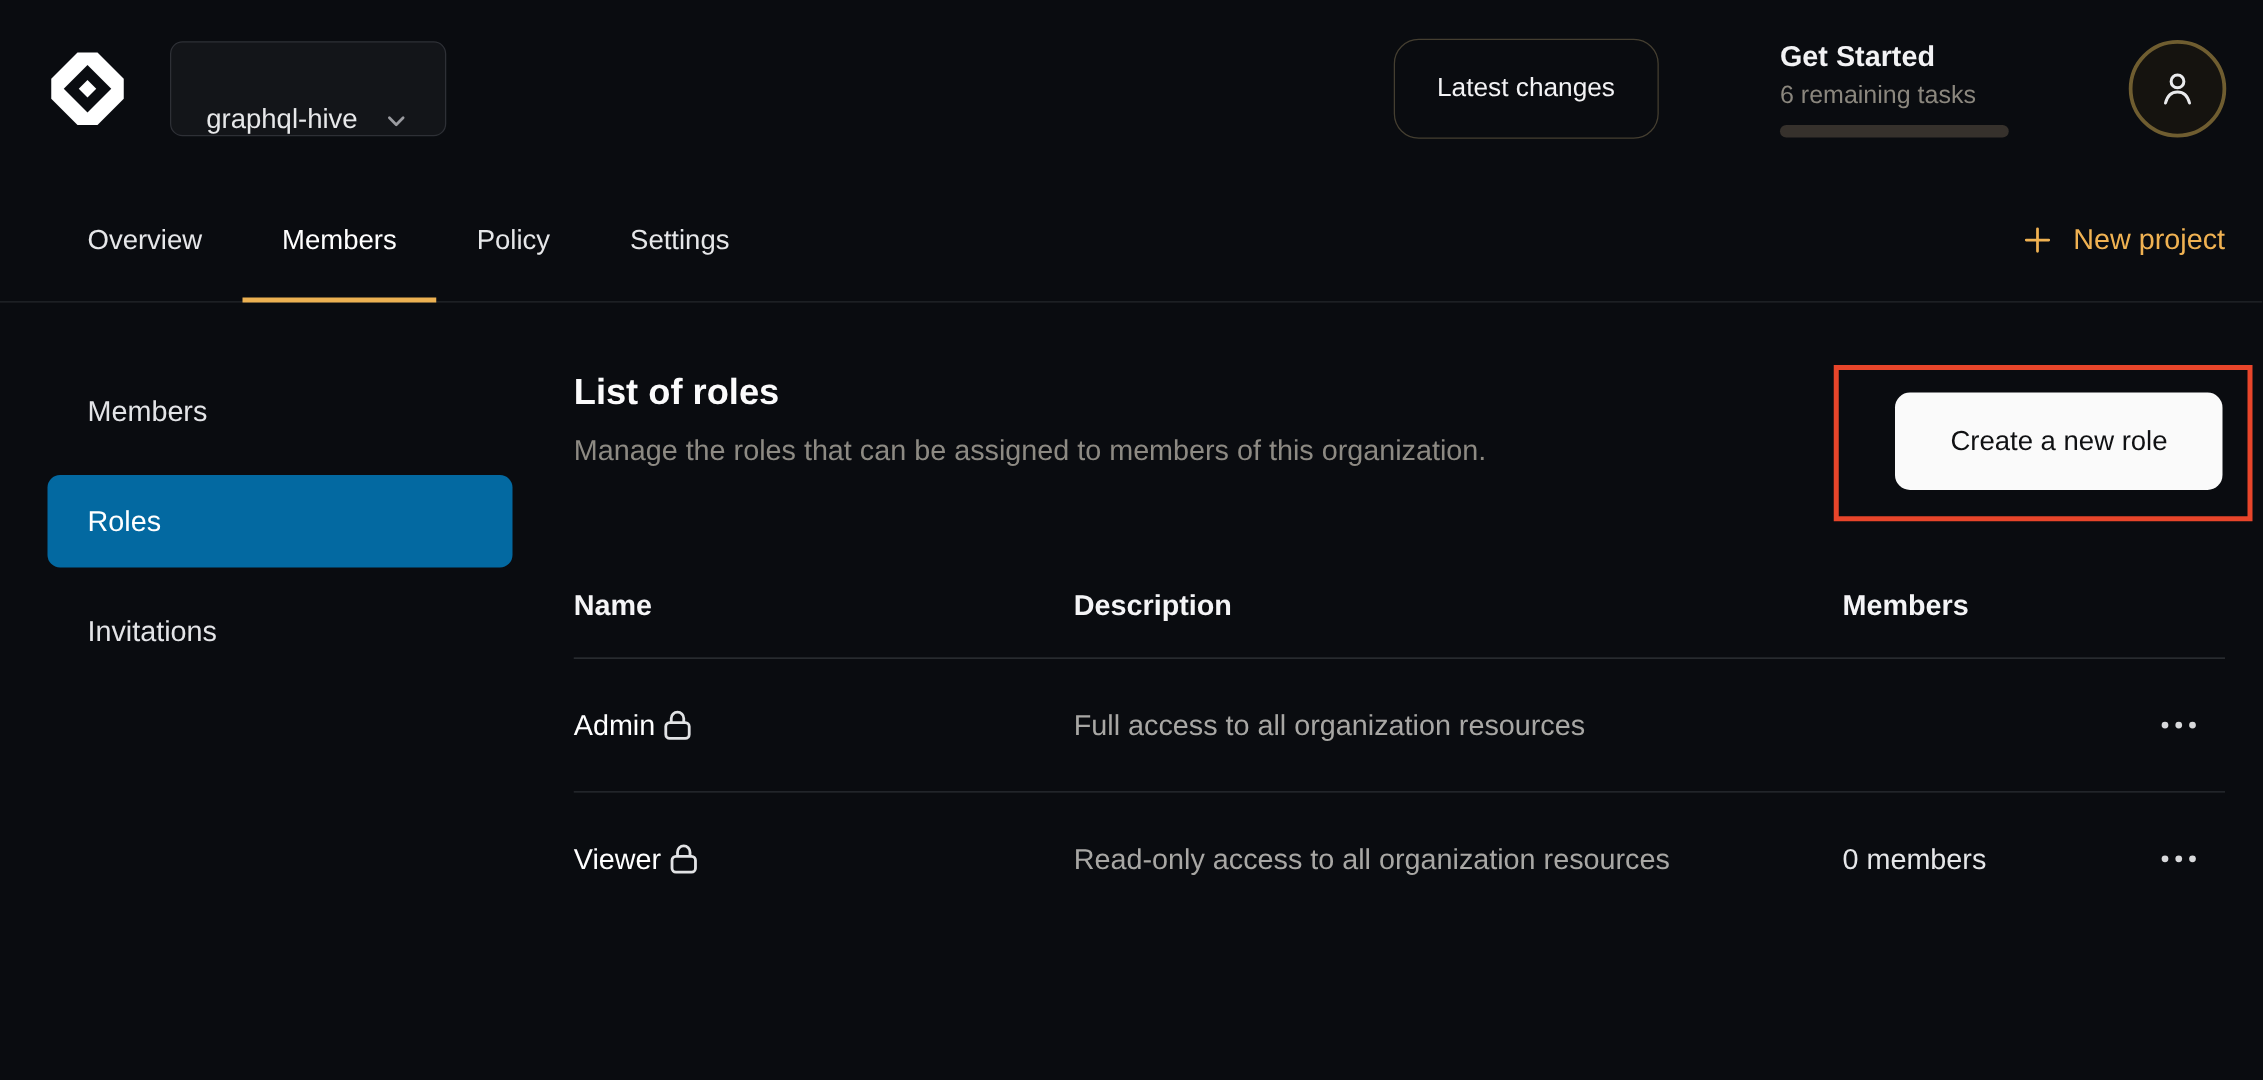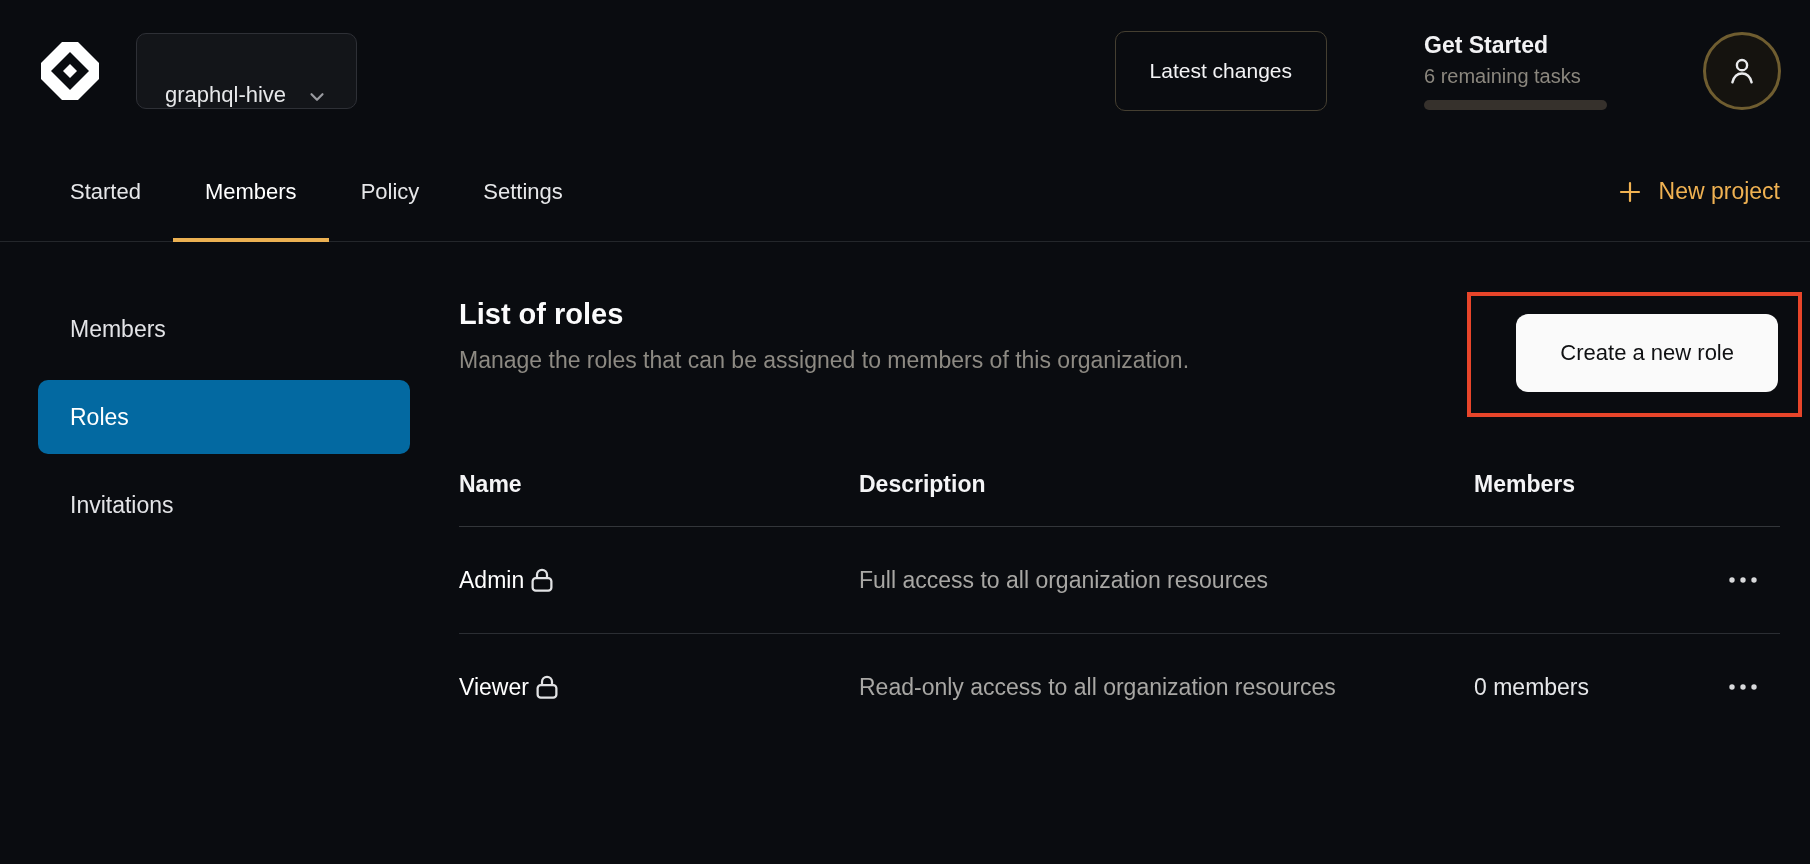--- a/index.html
+++ b/index.html
@@ -28,21 +28,21 @@
     padding:0 28px;
     height:76px;
     color:#e7e8ea;
     font-size:22px;
     cursor:pointer;
   }
   .latest-btn {
     margin-left:auto;
     background:transparent;
     border:1px solid #453f31;
-    border-radius:10px;
+    border-radius:20px;
     height:80px;
     padding:0 34px;
     color:#f3f3f5;
     font-size:21px;
     font-family:inherit;
     cursor:pointer;
   }
   .get-started { margin-left:97px; width:183px; }
   .gs-title { font-size:23px; font-weight:600; color:#f2f2f4; }
   .gs-sub   { font-size:20px; color:#8b877e; margin-top:6px; }
@@ -185,21 +185,21 @@
 
   <div class="avatar">
     <svg width="36" height="36" viewBox="0 0 24 24">
       <circle cx="12" cy="8.1" r="3.4" fill="none" stroke="#eaebed" stroke-width="1.6"></circle>
       <path d="M5.6 19.6 C6.6 15.6 8.9 13.7 12 13.7 C15.1 13.7 17.4 15.6 18.4 19.6" fill="none" stroke="#eaebed" stroke-width="1.6" stroke-linecap="round"></path>
     </svg>
   </div>
 </header>
 
 <nav class="tabs-row">
-  <div class="tab">Started</div>
+  <div class="tab">Overview</div>
   <div class="tab active">Members</div>
   <div class="tab">Policy</div>
   <div class="tab">Settings</div>
 
   <button class="new-project">
     <svg width="26" height="26" viewBox="0 0 26 26">
       <path d="M13 4 V22 M4 13 H22" stroke="#f0b252" stroke-width="2.2" stroke-linecap="round"></path>
     </svg>
     <span>New project</span>
   </button>

